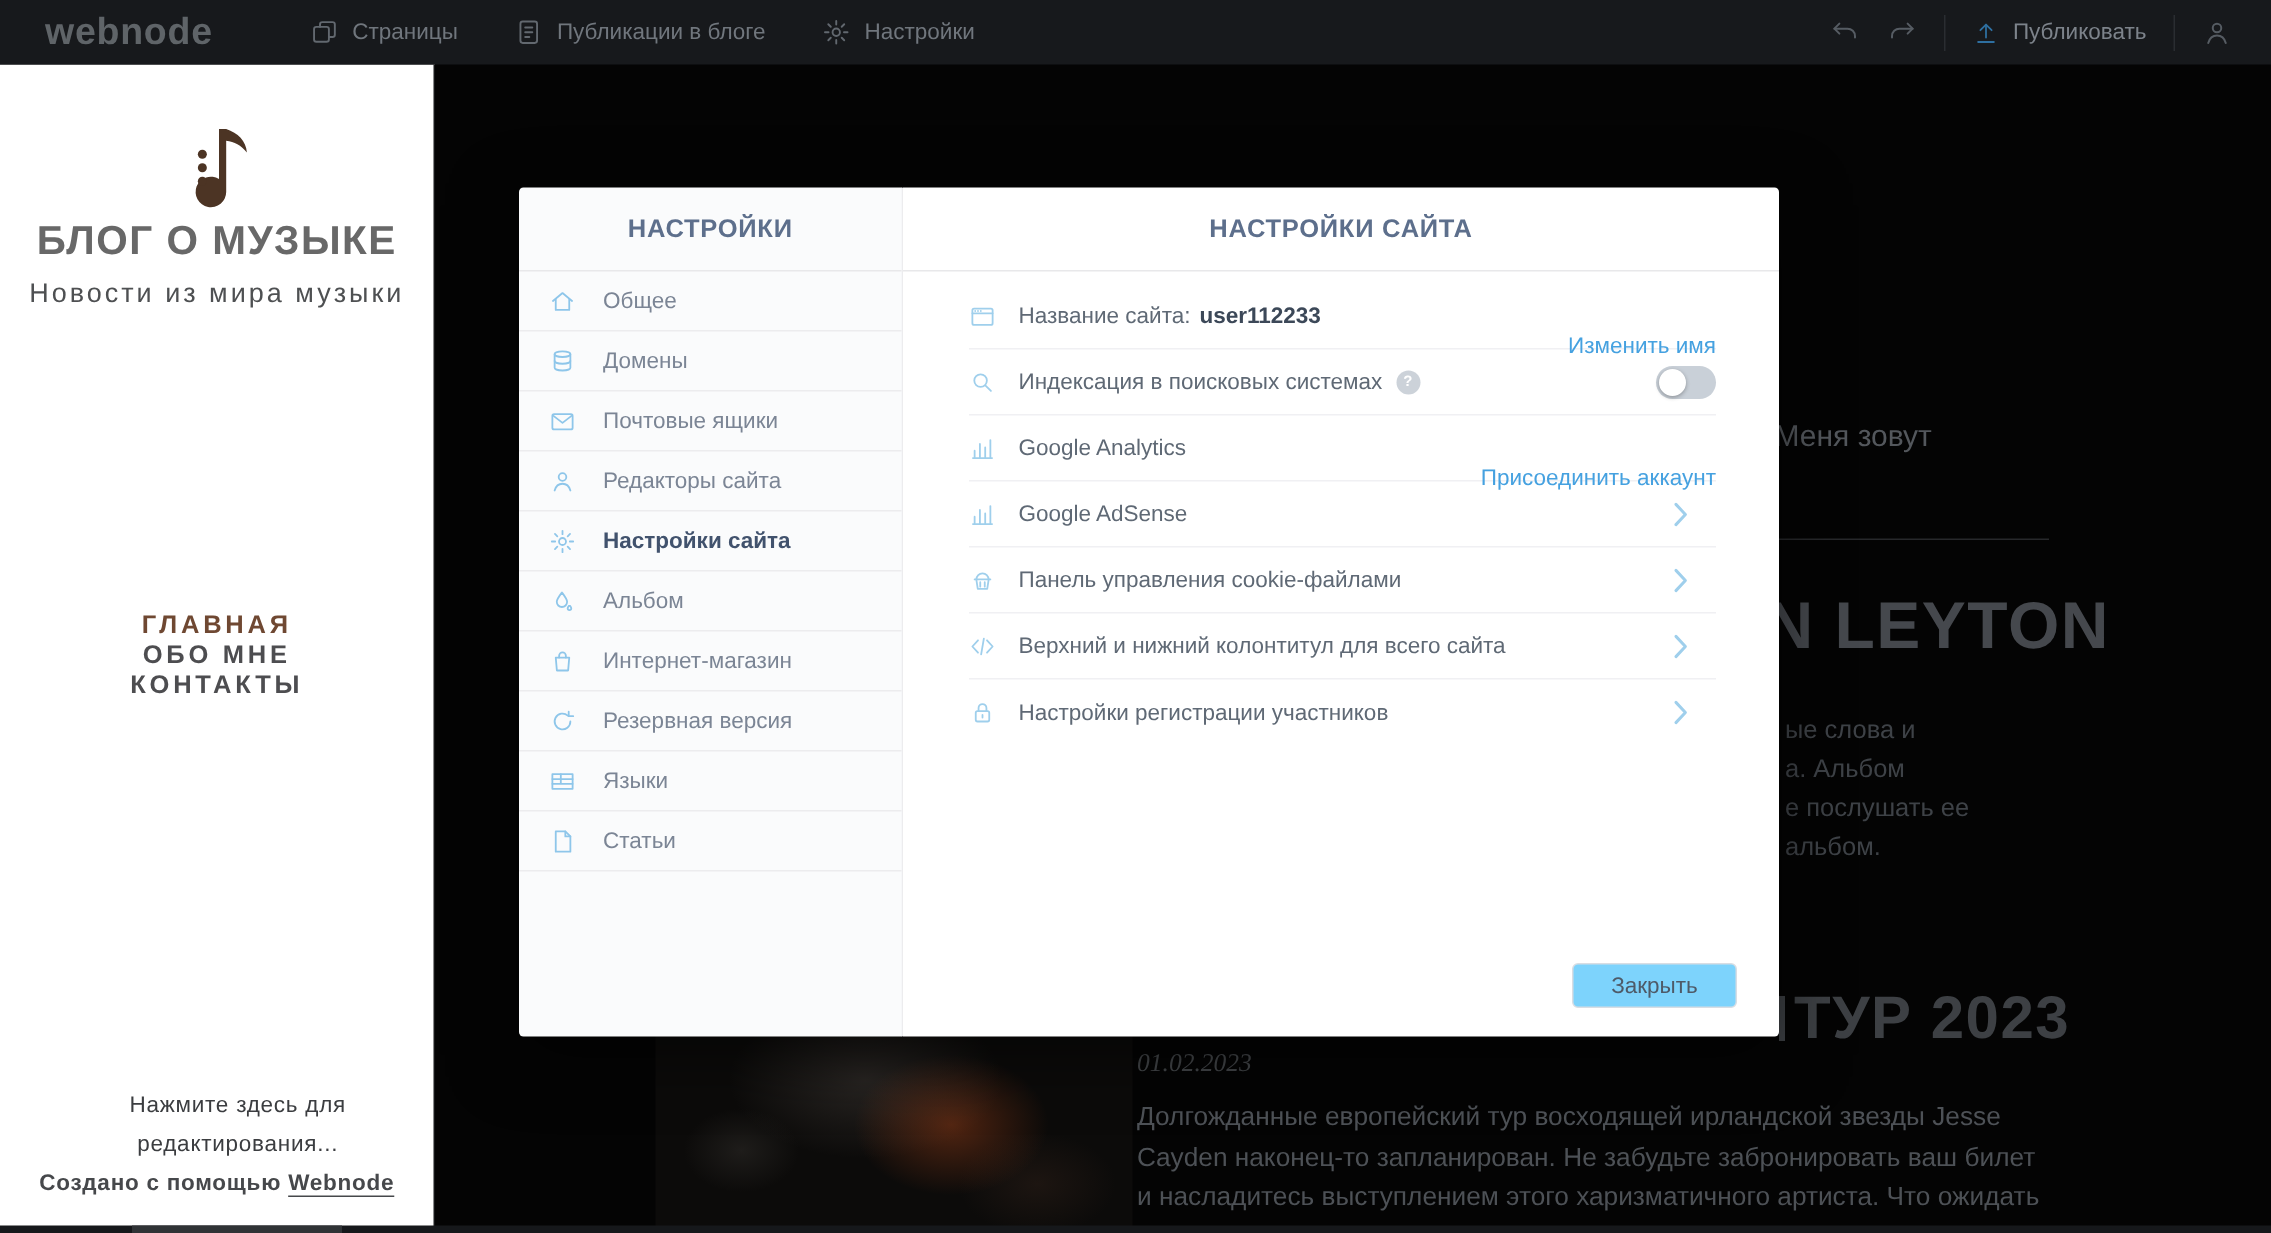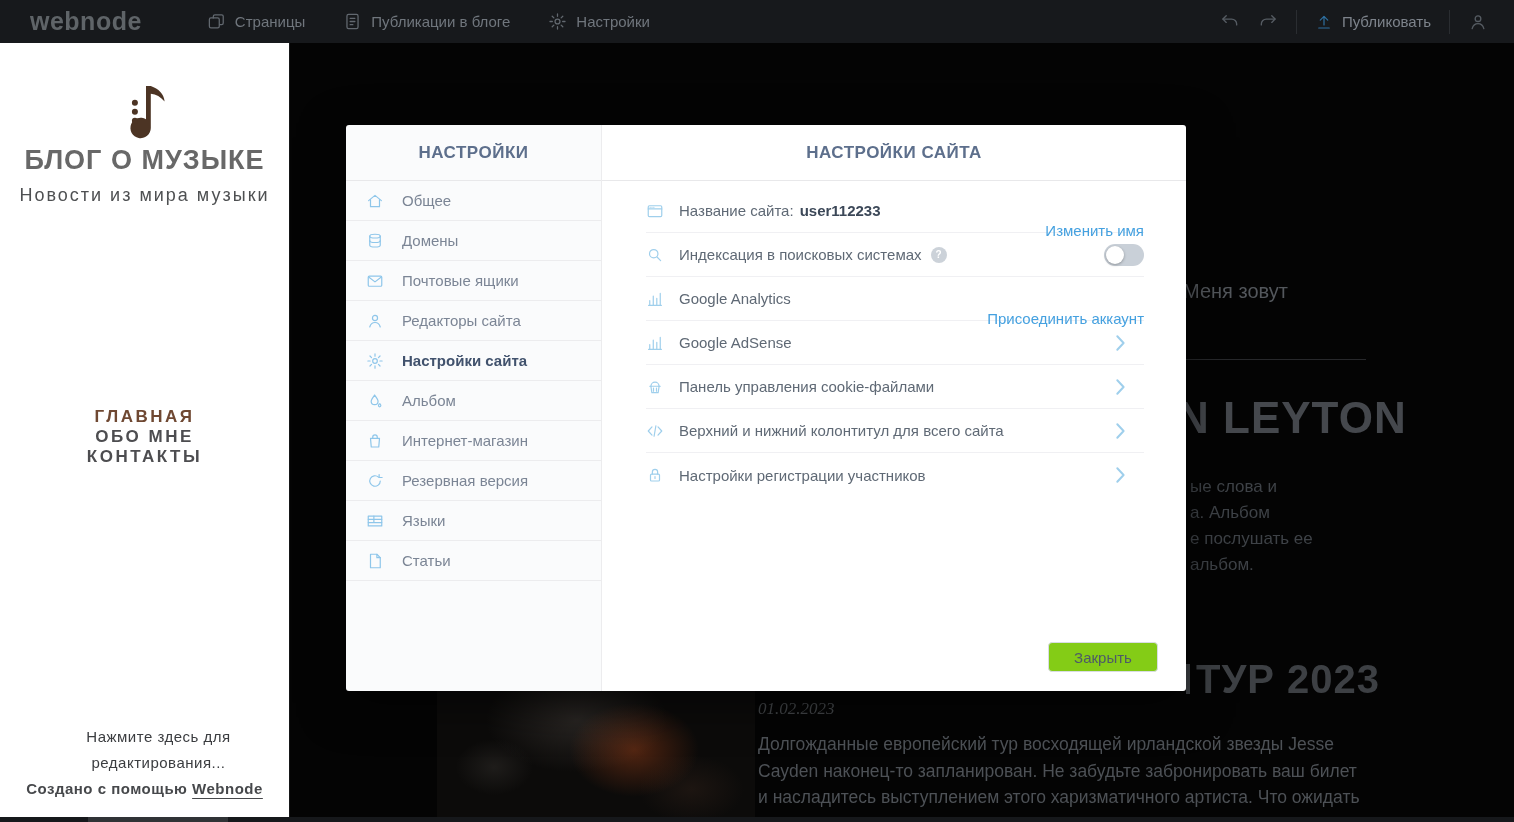--- a/index.html
+++ b/index.html
@@ -104,21 +104,21 @@
   .row-right { margin-left:auto; display:flex; align-items:center; }
   .row-link { font-size:15px; color:#45a1e0; cursor:pointer;margin-top:40px; }
   .toggle { width:40px; height:22px; border-radius:11px; background:#c9d0d8;
             position:relative; cursor:pointer; }
   .toggle .knob { position:absolute; left:2px; top:2px; width:18px; height:18px;
                   border-radius:50%; background:#fff;
                   box-shadow:0 1px 3px rgba(0,0,0,.3); }
   .chevron { width:14px; height:16px; color:#5fb2e6; cursor:pointer; }
   .chevron svg { stroke-width:2.2; }
   .close-btn { position:absolute; right:28px; bottom:19px; width:110px; height:30px;
-               background:#84cc16; border:1px solid #d8dde3; border-radius:4px;
+               background:#7dd3fc; border:1px solid #d8dde3; border-radius:4px;
                font-size:15px; color:#4e5a68; font-family:"Liberation Sans",sans-serif;
                cursor:pointer; }
 </style>
 </head>
 <body>
 
 <div class="topbar">
   <div class="logo">webnode</div>
   <div class="topmenu">
       <div class="topmenu-item">

